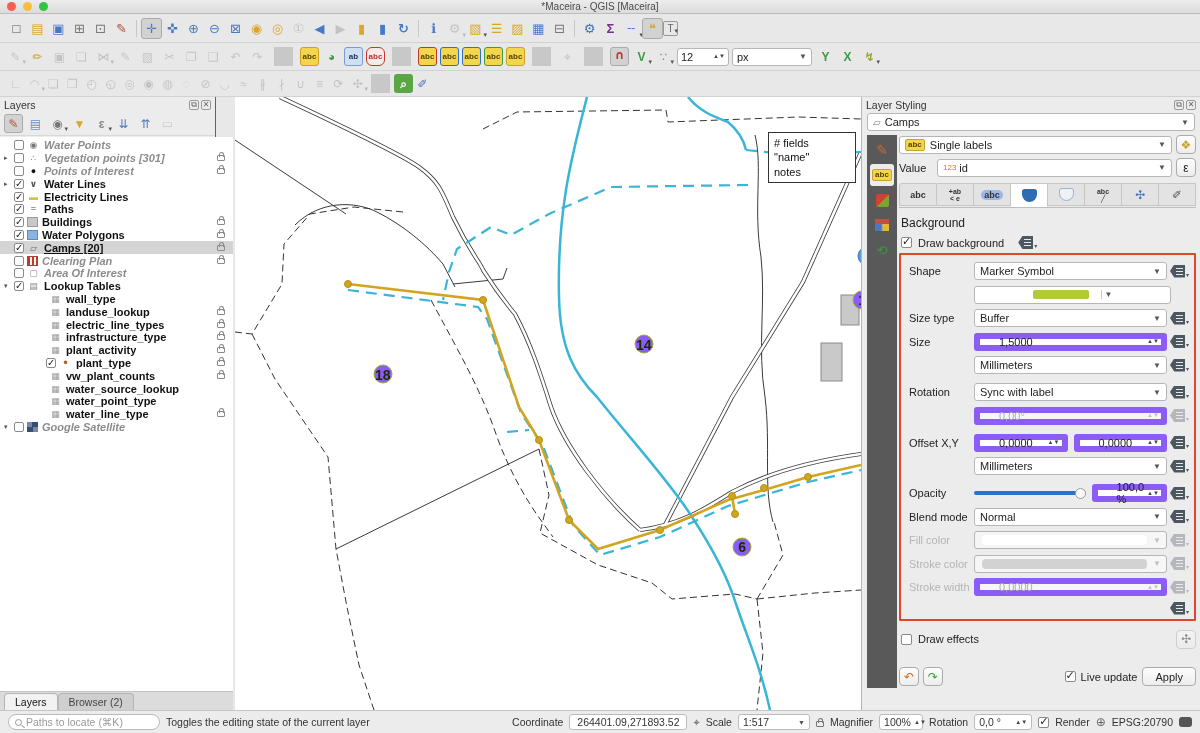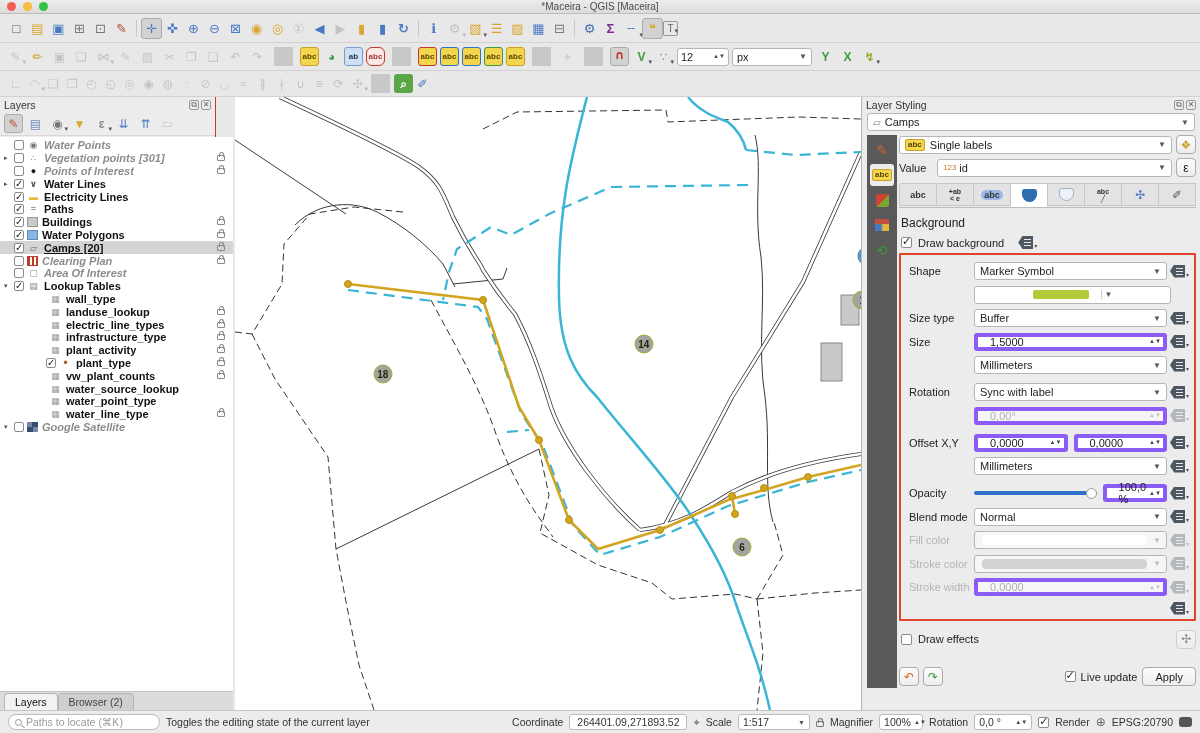--- a/index.html
+++ b/index.html
@@ -17,21 +17,21 @@
   .ti[data-state~="disabled"]{opacity:.32}
   .ti[data-state="sep"]{width:1px;height:17px;background:#c8c8c8;margin:0 4px;border-radius:0}
   .ti[data-dd="true"]::after{content:"▾";font-size:7px;color:#555;position:absolute;right:-1px;bottom:0}
   .tinput{width:52px;height:18px;border:1px solid #b6b6b6;border-radius:3px;background:#fff;font-size:11px;padding:0 3px;display:flex;align-items:center}
   .tinput .steps{margin-left:auto}
   .tcombo{width:80px;height:18px;border:1px solid #b6b6b6;border-radius:3px;background:#fff;font-size:11px;padding:0 4px;display:flex;align-items:center;margin-left:3px}
   .tcombo .dd{margin-left:auto;font-size:8px;color:#555}
   
   .combo{display:flex;align-items:center;background:#fff;border:1px solid #b6b6b6;border-radius:3px;height:18px;font-size:11px;padding:0 5px;min-width:0}
   .combo .dd{margin-left:auto;font-size:8px;color:#555;padding-left:4px}
-  .spin{display:flex;align-items:center;background:#fff;border:4px solid #8b5cf6;border-radius:3px;height:18px;font-size:11px;padding:0 2px 0 12px}
+  .spin{display:flex;align-items:center;background:#fff;border:6px solid #8b5cf6;border-radius:3px;height:18px;font-size:11px;padding:0 2px 0 19px}
   .steps{margin-left:auto;display:flex;flex-direction:column;font-size:6px;line-height:5px;color:#444;padding-left:3px}
   .dis{color:#b0b0b0 !important;background:#f6f6f6}
   .dis .dd,.dis .steps{color:#c0c0c0}
   .cb{width:11px;height:11px;border:1px solid #8a8a8a;border-radius:2px;background:#fff;position:relative;flex:none}
   .cb[data-checked="true"]::after{content:"✓";position:absolute;left:0px;top:-3px;font-size:11px;font-weight:bold;color:#222}
   .ov{width:15px;height:13px;background:#4d5761;clip-path:polygon(28% 0,100% 0,100% 100%,28% 100%,0 50%);position:relative;flex:none}
   .ov::after{content:"";position:absolute;left:6px;right:2px;top:3px;height:7px;background:repeating-linear-gradient(#e8e8e8 0 1px,transparent 1px 3px)}
   .ovwrap{display:flex;align-items:flex-end;gap:1px;flex:none}
   .ovwrap .ovdd{font-size:6px;color:#555;line-height:6px}
   .ovwrap[data-state="disabled"]{opacity:.35}
@@ -72,21 +72,21 @@
   [data-icon="group"] .licon::before{content:"▤";color:#888}
   [data-icon="table"] .licon::before{content:"▦";color:#9a9a9a}
   [data-icon="plant"] .licon::before{content:"•";color:#b06020;font-size:13px}
   [data-icon="satellite"] .licon{background:conic-gradient(#35506e 25%,#7788aa 0 50%,#35506e 0 75%,#7788aa 0);height:10px;width:11px}
   #ltabs{position:absolute;left:0;bottom:0;width:233px;height:19px;background:#dcdcdc;display:flex;align-items:flex-end;padding-left:4px;border-top:1px solid #c2c2c2}
   .ltab{font-size:10.5px;padding:2px 10px;border:1px solid #b5b5b5;border-bottom:none;border-radius:4px 4px 0 0;background:#cfcfcf;color:#444}
   .ltab[data-sel="true"]{background:#f2f2f2;color:#111}
   
   #map{position:absolute;left:235px;top:97px;width:626px;height:613px;background:#fff;overflow:hidden}
   #map svg{position:absolute;left:0;top:0}
-  .maplabel{position:absolute;width:19px;height:19px;border-radius:50%;background:#a3a3a3;border:1px solid #9ab02c;color:#1c2b00;font-size:10px;font-weight:bold;display:flex;align-items:center;justify-content:center;transform:translate(-50%,-50%)}
+  .maplabel{position:absolute;width:19px;height:19px;border-radius:50%;background:#8b5cf6;border:1px solid #9ab02c;color:#1c2b00;font-size:14px;font-weight:bold;display:flex;align-items:center;justify-content:center;transform:translate(-50%,-50%)}
   #annot{position:absolute;left:533px;top:35px;width:88px;background:#fff;border:1.5px solid #333;font-size:11px;line-height:1.3;padding:3px 5px;color:#111}
   
   #style-panel{position:absolute;left:861px;top:97px;width:339px;height:613px;background:#ececec;border-left:1px solid #b5b5b5}
   #strip{position:absolute;left:5px;top:38px;width:30px;bottom:22px;background:#595959;display:flex;flex-direction:column;align-items:center;padding-top:4px;gap:3px}
   .stripbtn{width:24px;height:22px;border-radius:3px;display:flex;align-items:center;justify-content:center}
   .stripbtn[data-sel="true"]{background:#ececec}
   #spbody{position:absolute;left:37px;top:38px;right:4px;bottom:22px}
   .badge{font-size:8px;font-weight:bold;color:#554400;background:#f3d54e;border:1px solid #c9a227;border-radius:2px;padding:0 2px;line-height:10px}
   .cube{width:13px;height:13px;background:linear-gradient(135deg,#cc4433 0 50%,#7aa52e 50% 100%);border-radius:2px}
   .diagics{width:14px;height:12px;background:linear-gradient(#c05040 0 5px,transparent 5px) ,linear-gradient(90deg,#4a79c4 0 6px,#e2b93c 8px 14px);background-repeat:no-repeat;background-size:14px 5px,14px 12px}
@@ -514,20 +514,25 @@
     </g>
     <circle cx="632" cy="159" r="9" fill="#5b9bd5" stroke="#3c7ab8"></circle>
   </svg>
   <div>
 
   <div class="maplabel" style="left:23.6%;top:45.2%">18</div>
       <div class="maplabel" style="left:65.3%;top:40.3%">14</div>
       <div class="maplabel" style="left:81.0%;top:73.4%">6</div>
       <div class="maplabel" style="left:100.2%;top:33.1%">1</div>
     </div>
+  <div id="annot">
+    <div># fields</div>
+    <div>"name"</div>
+    <div>notes</div>
+  </div>
 </div>
 
 <div id="style-panel">
   <div class="phead">
     <span>Layer Styling</span>
     <span class="pbtns">
       <span class="pbtn">⧉</span>
       <span class="pbtn">✕</span>
     </span>
   </div>

